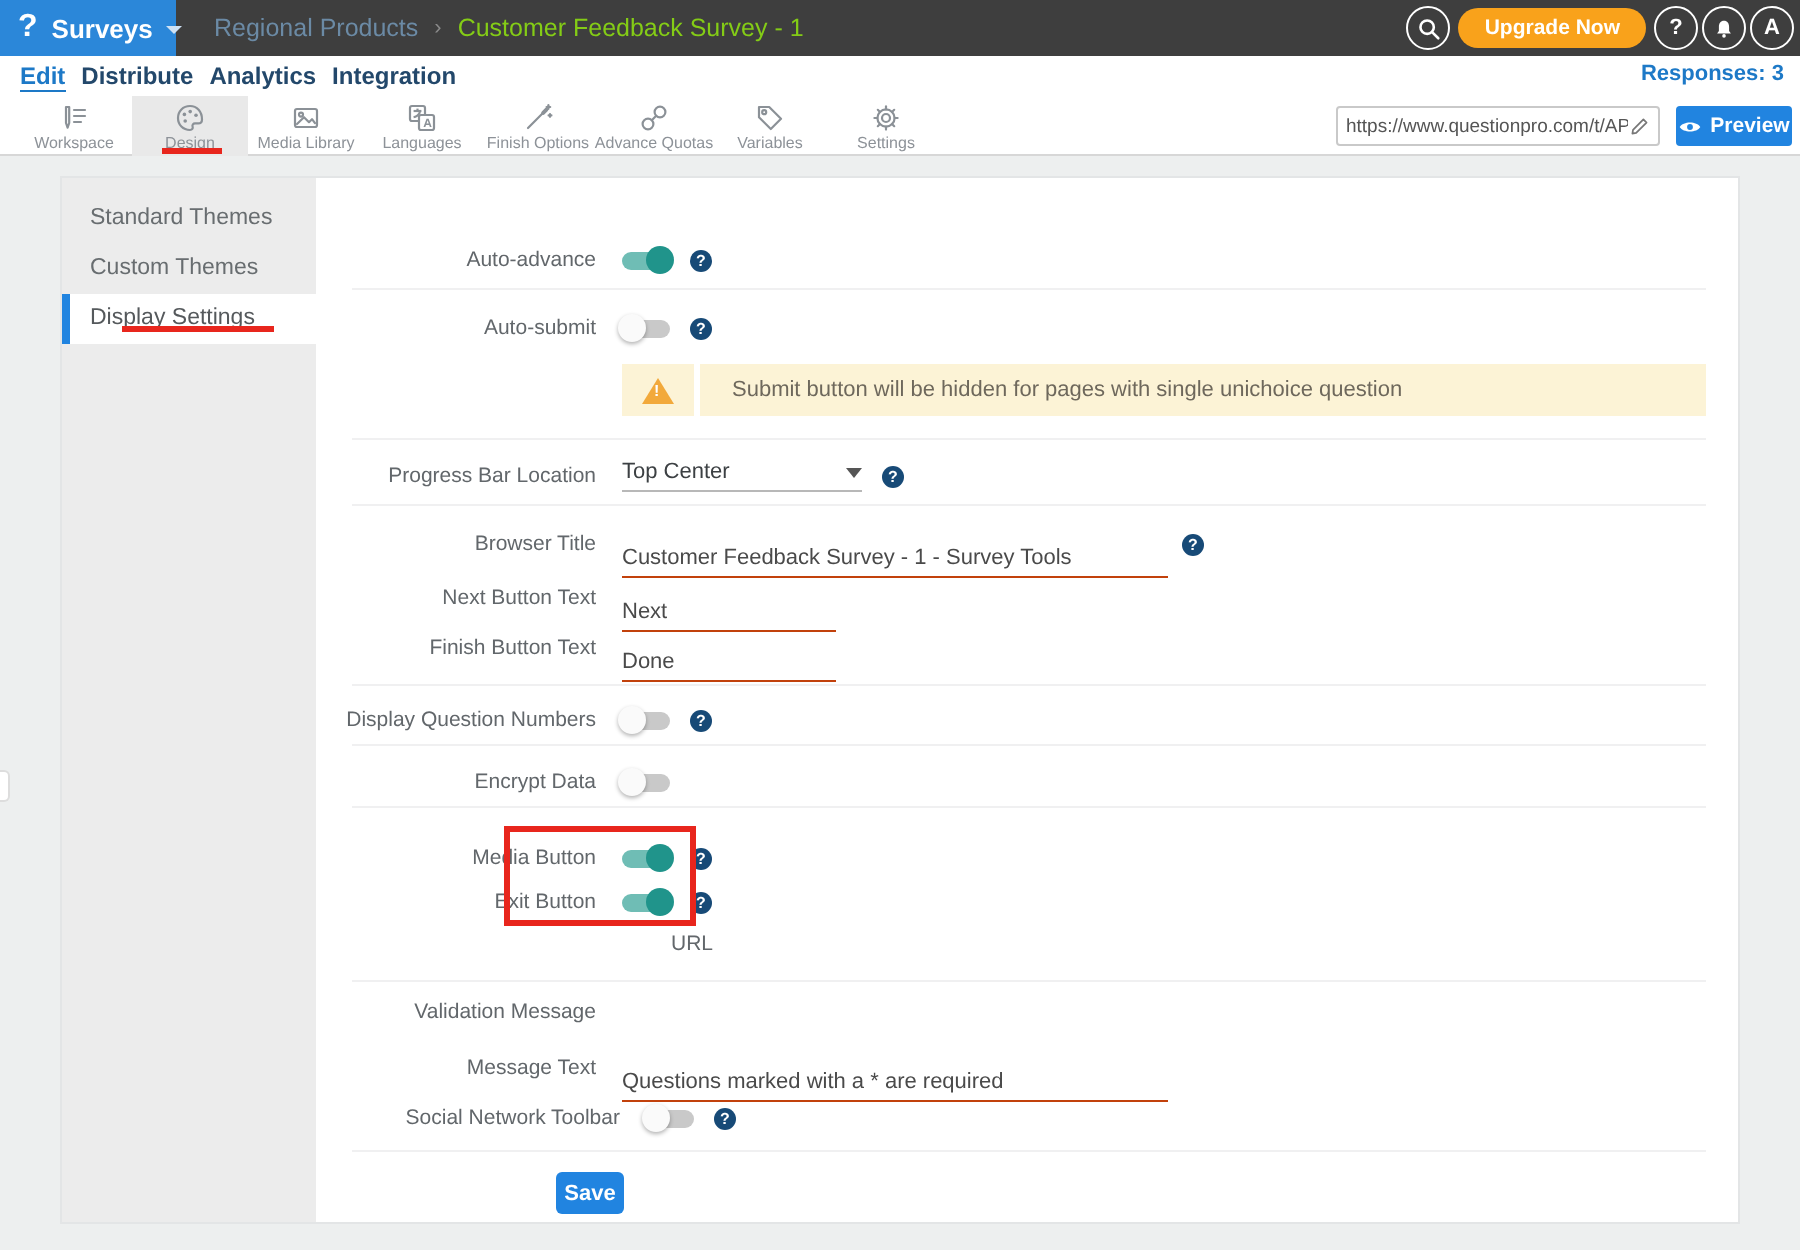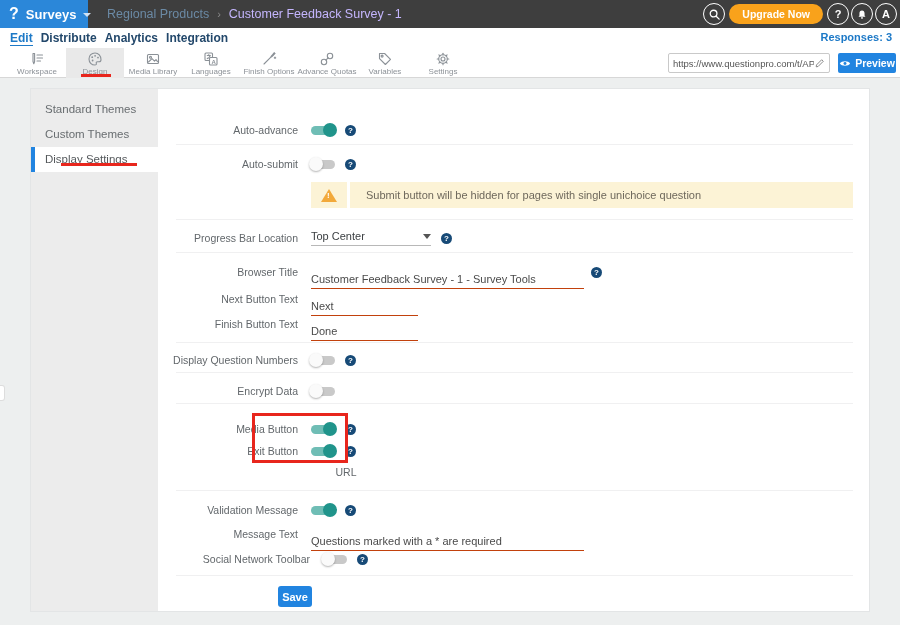--- a/index.html
+++ b/index.html
@@ -14,21 +14,21 @@
   .hdr{position:absolute;top:0;left:0;width:900px;height:28px;background:var(--header-dark);}
   .logo-box{position:absolute;left:0;top:0;width:88px;height:28px;background:var(--header-blue);
     display:flex;align-items:center;padding-left:9px;gap:7px;cursor:pointer;}
   .qp-mark{color:#fff;font-size:16px;font-weight:800;line-height:1;}
   .logo-box .prod{color:#fff;font-size:13px;font-weight:600;}
   .caret{width:0;height:0;border-left:4px solid transparent;border-right:4px solid transparent;
     border-top:4px solid #cfe2f5;margin-top:2px;}
   .crumbs{position:absolute;left:107px;top:0;height:28px;display:flex;align-items:center;gap:8px;font-size:12.5px;}
   .crumb-folder{color:#6b8aa5;}
   .crumb-sep{color:#8a8a8a;font-size:11px;}
-  .crumb-title{color:#c4b5fd;}
+  .crumb-title{color:#84cc16;}
   .hdr-right{position:absolute;right:3px;top:3px;height:22px;display:flex;align-items:center;gap:2px;}
   .circle-btn{width:22px;height:22px;border:1.5px solid #fff;border-radius:50%;display:flex;
     align-items:center;justify-content:center;color:#fff;font-size:11px;font-weight:700;cursor:pointer;background:transparent;}
   .upgrade{height:20px;margin:0 2px;padding:0 13px;background:var(--orange);border:none;border-radius:10px;
     color:#fff;font-size:10.5px;font-weight:700;cursor:pointer;}
 
   
   .menubar{position:absolute;top:28px;left:0;width:900px;height:20px;background:#fff;}
   .menubar .items{position:absolute;left:10px;top:0;height:20px;display:flex;gap:8px;align-items:center;}
   .menu-item{font-size:12px;font-weight:700;color:var(--menu-dark);cursor:pointer;}
@@ -331,21 +331,21 @@
         <span class="help"></span>
       </div>
       <div class="anno-box"></div>
 
       <div class="row" style="top:377px;height:22px;flex-direction:column;">
         <span class="lbl">URL</span>
         <input class="uline" style="width: 270px; font-size: 13px; color: #737373;" placeholder="Survey Exit URL">
       </div>
       <div class="divider" style="top:401px;"></div>
 
-      <div class="row" style="top:411px;">
+      <div class="row" style="top:411px;flex-direction:column;">
         <span class="lbl">Validation Message</span>
         <span class="toggle on"></span>
         <span class="help"></span>
       </div>
 
       <div class="row" style="top:435px;">
         <span class="lbl">Message Text</span>
         <input class="uline" style="width: 273px;" value="Questions marked with a * are required">
       </div>
 

